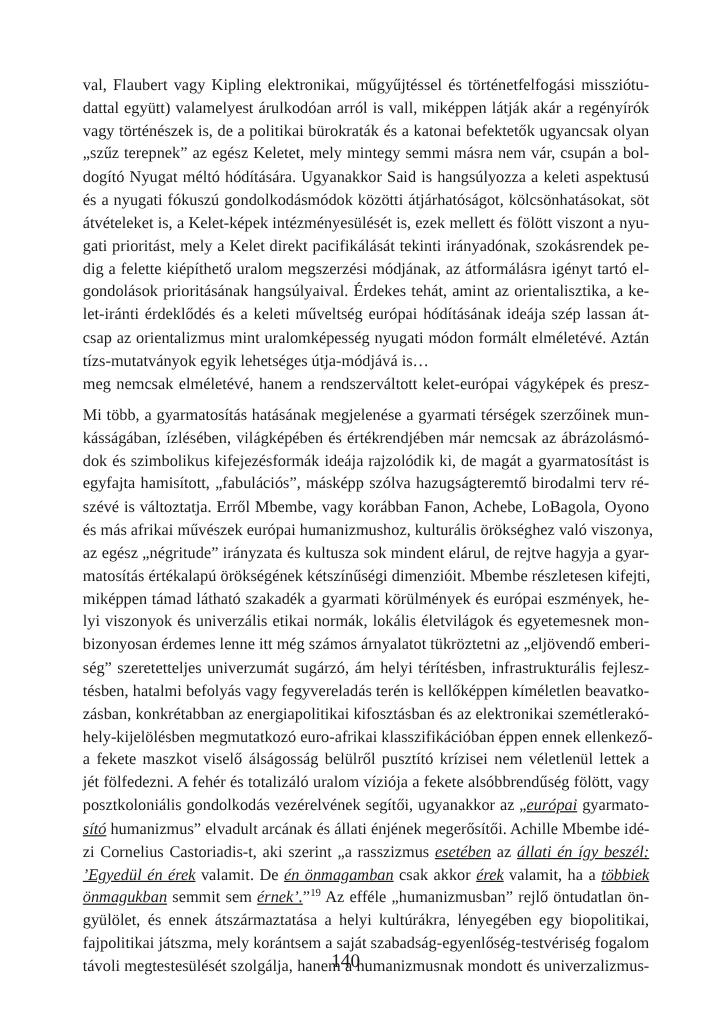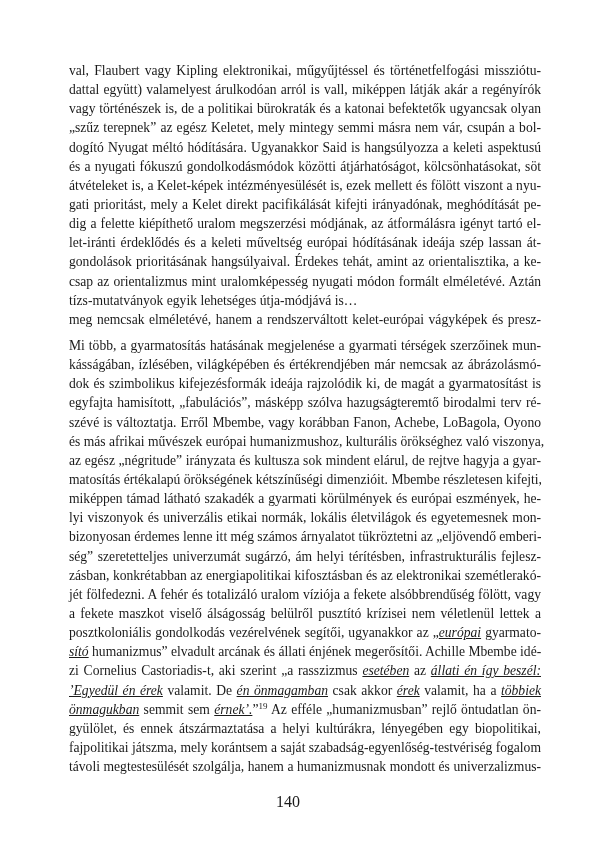--- a/index.html
+++ b/index.html
@@ -30,44 +30,46 @@
 <div class="page">
   <div id="paras">
       <div class="para">
         <div class="line">val, Flaubert vagy Kipling elektronikai, műgyűjtéssel és történetfelfogási missziótu-</div>
         <div class="line">dattal együtt) valamelyest árulkodóan arról is vall, miképpen látják akár a regényírók</div>
         <div class="line">vagy történészek is, de a politikai bürokraták és a katonai befektetők ugyancsak olyan</div>
         <div class="line">„szűz terepnek” az egész Keletet, mely mintegy semmi másra nem vár, csupán a bol-</div>
         <div class="line">dogító Nyugat méltó hódítására. Ugyanakkor Said is hangsúlyozza a keleti aspektusú</div>
         <div class="line">és a nyugati fókuszú gondolkodásmódok közötti átjárhatóságot, kölcsönhatásokat, söt</div>
         <div class="line">átvételeket is, a Kelet-képek intézményesülését is, ezek mellett és fölött viszont a nyu-</div>
-        <div class="line">gati prioritást, mely a Kelet direkt pacifikálását kifejti irányadónak, meghódítását pe-</div>
+        <div class="line">gati prioritást, mely a Kelet direkt pacifikálását tekinti irányadónak, szokásrendek pe-</div>
         <div class="line">dig a felette kiépíthető uralom megszerzési módjának, az átformálásra igényt tartó el-</div>
+        <div class="line">gondolások prioritásának hangsúlyaival. Érdekes tehát, amint az orientalisztika, a ke-</div>
         <div class="line">let-iránti érdeklődés és a keleti műveltség európai hódításának ideája szép lassan át-</div>
-        <div class="line">gondolások prioritásának hangsúlyaival. Érdekes tehát, amint az orientalisztika, a ke-</div>
         <div class="line">csap az orientalizmus mint uralomképesség nyugati módon formált elméletévé. Aztán</div>
         <div class="line last">tízs-mutatványok egyik lehetséges útja-módjává is…</div>
         <div class="line">meg nemcsak elméletévé, hanem a rendszerváltott kelet-európai vágyképek és presz-</div>
       </div>
       <div class="para">
         <div class="line">Mi több, a gyarmatosítás hatásának megjelenése a gyarmati térségek szerzőinek mun-</div>
         <div class="line">kásságában, ízlésében, világképében és értékrendjében már nemcsak az ábrázolásmó-</div>
         <div class="line">dok és szimbolikus kifejezésformák ideája rajzolódik ki, de magát a gyarmatosítást is</div>
         <div class="line">egyfajta hamisított, „fabulációs”, másképp szólva hazugságteremtő birodalmi terv ré-</div>
         <div class="line">szévé is változtatja. Erről Mbembe, vagy korábban Fanon, Achebe, LoBagola, Oyono</div>
         <div class="line">és más afrikai művészek európai humanizmushoz, kulturális örökséghez való viszonya,</div>
         <div class="line">az egész „négritude” irányzata és kultusza sok mindent elárul, de rejtve hagyja a gyar-</div>
         <div class="line">matosítás értékalapú örökségének kétszínűségi dimenzióit. Mbembe részletesen kifejti,</div>
         <div class="line">miképpen támad látható szakadék a gyarmati körülmények és európai eszmények, he-</div>
         <div class="line">lyi viszonyok és univerzális etikai normák, lokális életvilágok és egyetemesnek mon-</div>
         <div class="line">bizonyosan érdemes lenne itt még számos árnyalatot tükröztetni az „eljövendő emberi-</div>
         <div class="line">ség” szeretetteljes univerzumát sugárzó, ám helyi térítésben, infrastrukturális fejlesz-</div>
+        <div class="line">tésben, hatalmi befolyás vagy fegyvereladás terén is kellőképpen kíméletlen beavatko-</div>
         <div class="line">zásban, konkrétabban az energiapolitikai kifosztásban és az elektronikai szemétlerakó-</div>
+        <div class="line">hely-kijelölésben megmutatkozó euro-afrikai klasszifikációban éppen ennek ellenkező-</div>
+        <div class="line">a fekete maszkot viselő álságosság belülről pusztító krízisei nem véletlenül lettek a</div>
         <div class="line">jét fölfedezni. A fehér és totalizáló uralom víziója a fekete alsóbbrendűség fölött, vagy</div>
-        <div class="line">a fekete maszkot viselő álságosság belülről pusztító krízisei nem véletlenül lettek a</div>
         <div class="line">posztkoloniális gondolkodás vezérelvének segítői, ugyanakkor az „<i>európai</i> gyarmato-</div>
         <div class="line"><i>sító</i> humanizmus” elvadult arcának és állati énjének megerősítői. Achille Mbembe idé-</div>
         <div class="line">zi Cornelius Castoriadis-t, aki szerint „a rasszizmus <i>esetében</i> az <i>állati én így beszél:</i></div>
         <div class="line"><i>’Egyedül én érek</i> valamit. De <i>én önmagamban</i> csak akkor <i>érek</i> valamit, ha a <i>többiek</i></div>
         <div class="line"><i>önmagukban</i> semmit sem <i>érnek’.</i>”<sup>19</sup> Az efféle „humanizmusban” rejlő öntudatlan ön-</div>
         <div class="line">gyülölet, és ennek átszármaztatása a helyi kultúrákra, lényegében egy biopolitikai,</div>
         <div class="line">fajpolitikai játszma, mely korántsem a saját szabadság-egyenlőség-testvériség fogalom</div>
         <div class="line">távoli megtestesülését szolgálja, hanem a humanizmusnak mondott és univerzalizmus-</div>
       </div>
     </div>

